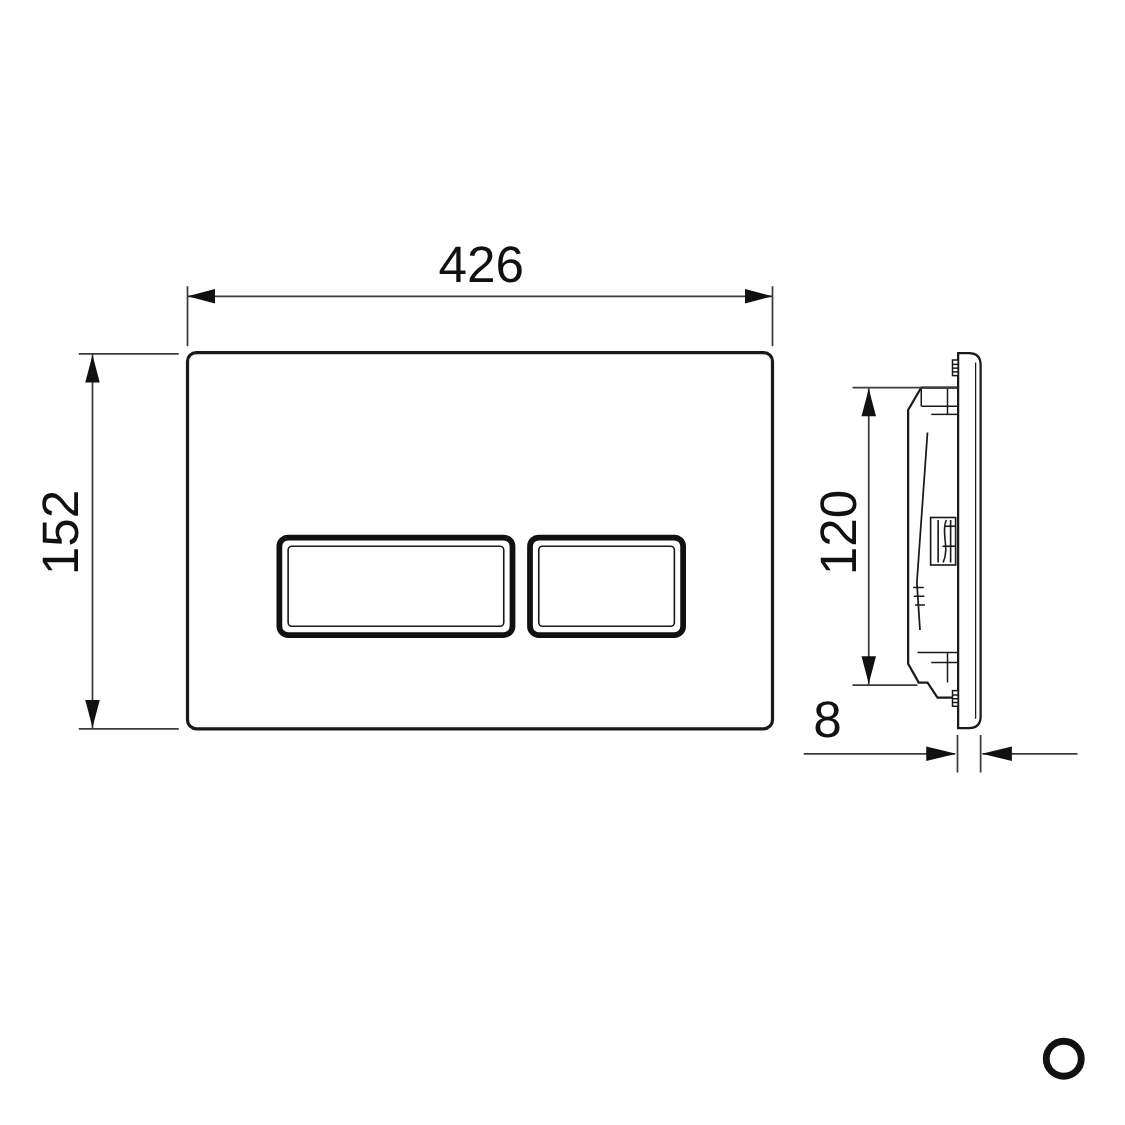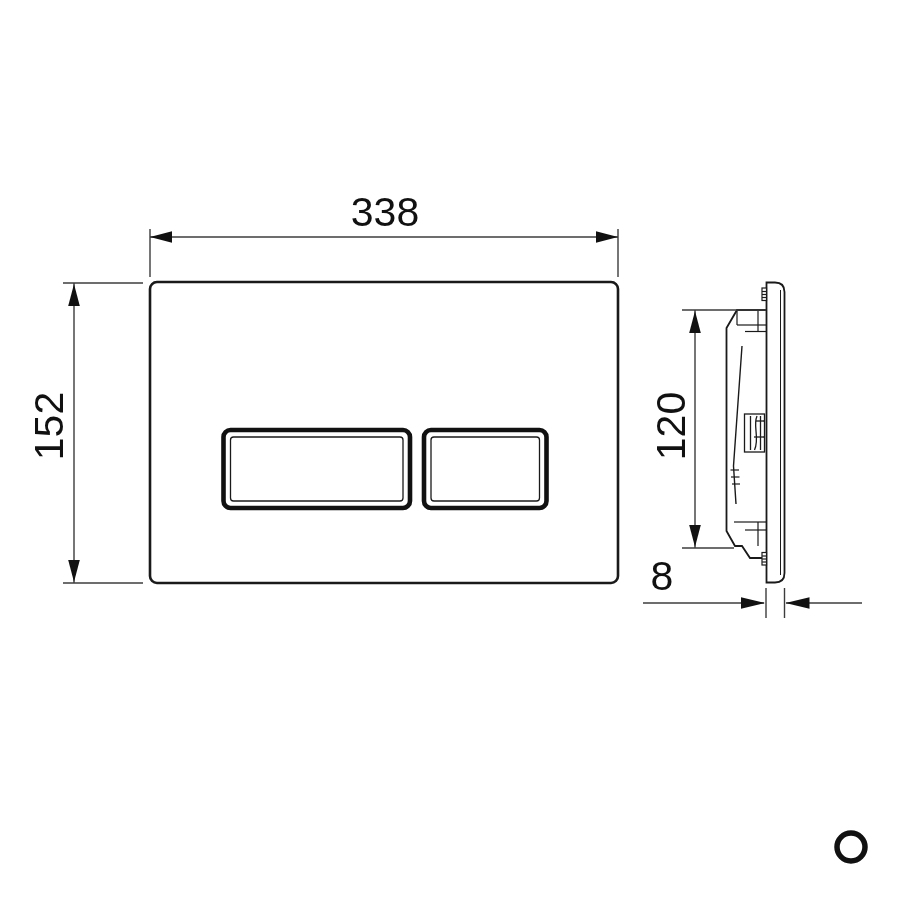--- a/index.html
+++ b/index.html
@@ -127,20 +127,20 @@
       <line x1="784.5" y1="588" x2="784.5" y2="618"></line>
       <line x1="643" y1="603" x2="764" y2="603"></line>
       <polygon points="765,603 741,597.2 741,608.8" stroke="none"></polygon>
       <line x1="786" y1="603" x2="862" y2="603"></line>
       <polygon points="785.5,603 809.5,597.2 809.5,608.8" stroke="none"></polygon>
     </g>
 
     <circle cx="851" cy="847" r="14" fill="none" stroke="#111111" stroke-width="5.5"></circle>
   </svg>
 
-  <div class="dim-label" style="left:385px; top:212px;">338</div>
+  <div class="dim-label" style="left:385px; top:212px;">426</div>
 
   <div class="dim-label vertical" style="left:49px; top:426px;">152</div>
 
   <div class="dim-label vertical" style="left:671px; top:426px;">120</div>
 
   <div class="dim-label" style="left:662px; top:576px;">8</div>
 </div>
 
 </body></html>

